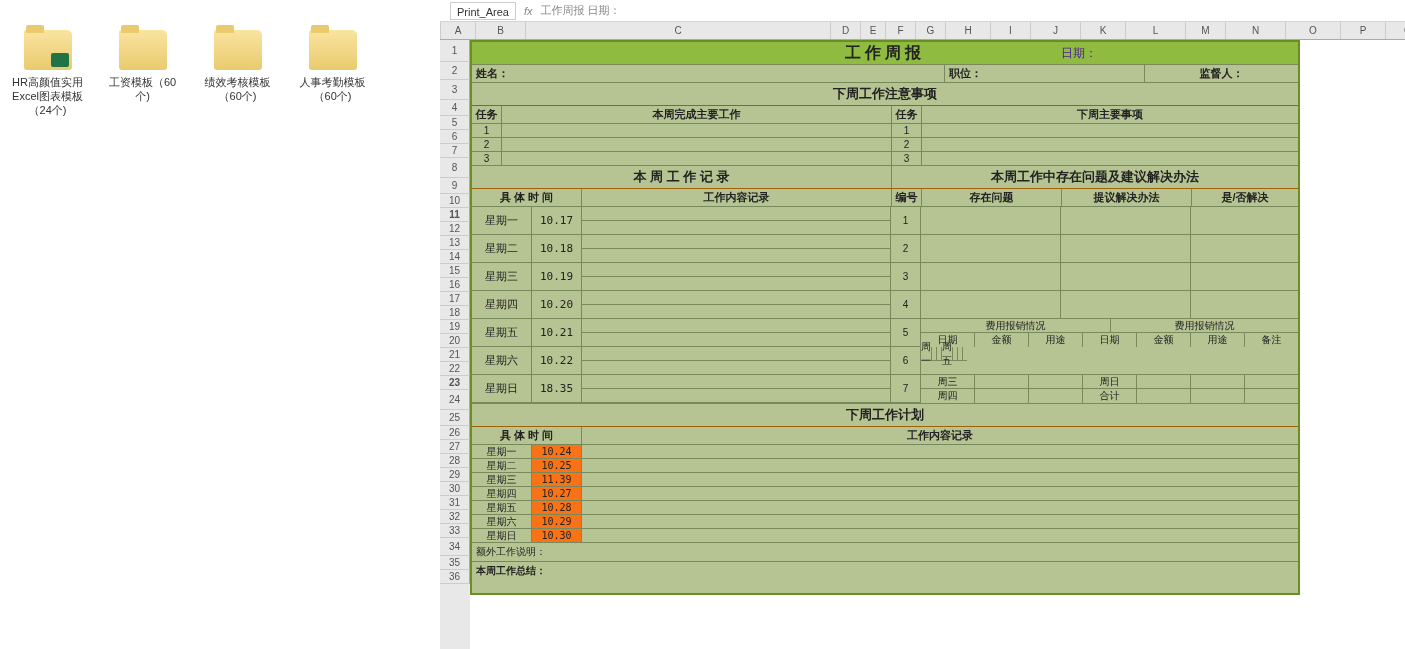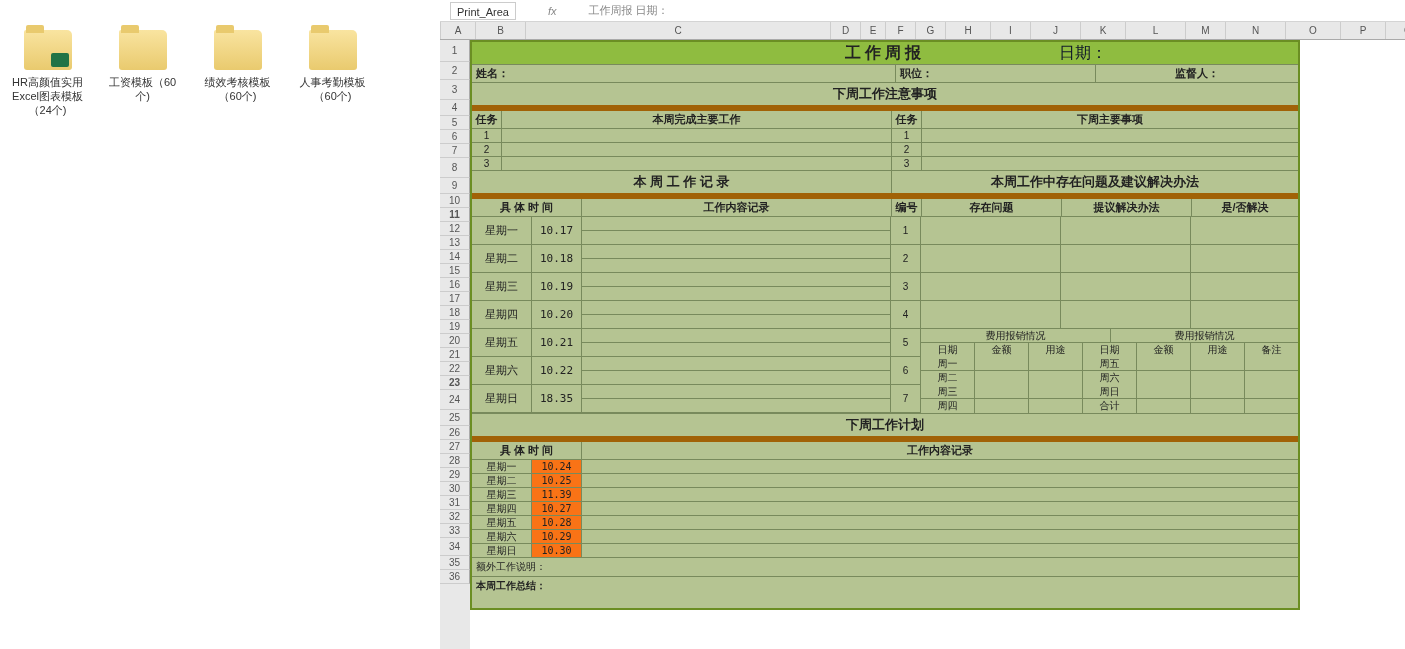--- a/index.html
+++ b/index.html
@@ -5,38 +5,38 @@
 *{box-sizing:border-box;margin:0;padding:0;font-family:"Microsoft YaHei",Arial,sans-serif}
 body{background:#fff;width:1405px;height:649px;overflow:hidden;position:relative}
 .left-pane{position:absolute;left:0;top:0;width:440px;height:649px;background:#fff;padding:10px}
 .folder-grid{display:flex;gap:20px;padding-top:20px}
 .folder-item{display:flex;flex-direction:column;align-items:center;width:75px;text-align:center;cursor:pointer}
 .folder-icon{width:48px;height:40px;background:linear-gradient(#f9e4a0,#e9ca6e);border-radius:2px 5px 3px 3px;position:relative;margin-bottom:5px}
 .folder-icon::before{content:"";position:absolute;top:-5px;left:2px;width:18px;height:8px;background:#e9ca6e;border-radius:2px 2px 0 0}
 .excel-badge{position:absolute;bottom:3px;right:3px;width:18px;height:14px;background:#217346;border-radius:2px}
 .folder-label{font-size:11px;color:#333;line-height:14px}
 .right-pane{position:absolute;left:440px;top:0;width:965px;height:649px;background:#fff}
-.formula-bar{height:22px;border-bottom:1px solid #d4d4d4;display:flex;align-items:center;font-size:11px;color:#888;padding-left:10px;gap:32px}
+.formula-bar{height:22px;border-bottom:1px solid #d4d4d4;display:flex;align-items:center;font-size:11px;color:#888;padding-left:10px;gap:8px}
 .name-box{border:1px solid #ccc;padding:0 6px;height:18px;line-height:18px;color:#333;background:#fff}
 .col-headers{display:flex;height:18px;background:#e8e8e8;border-bottom:1px solid #aaa;font-size:10px;color:#555}
 .corner{width:30px;border-right:1px solid #ccc;background:#e8e8e8}
 .col-h{border-right:1px solid #ccc;text-align:center;line-height:18px}
 .sheet-area{display:flex;height:calc(100% - 40px);overflow:auto}
 .row-headers{width:30px;background:#e8e8e8;flex-shrink:0}
 .row-h{border-bottom:1px solid #ccc;border-right:1px solid #aaa;text-align:center;font-size:10px;color:#555;line-height:1}
 .grid{position:relative;flex:1}
 .report{position:absolute;left:0;top:0;width:830px;border:2px solid #6b8e23;font-size:11px;color:#222;background:#b5c492}
 .title-row{background:#8fbc40;height:22px;display:flex;align-items:center;justify-content:center;position:relative}
 .title-main{font-size:16px;font-weight:bold;color:#222;letter-spacing:4px}
-.title-date{position:absolute;right:191px;font-size:16px;color:#0f172a}
+.title-date{position:absolute;right:201px;font-size:12px;color:#4c1d95}
 .info-row{display:flex;background:#b5c492;height:18px;border-top:1px solid #788a5c}
 .info-cell{border-right:1px solid #788a5c;padding:0 4px;display:flex;align-items:center;font-size:11px;font-weight:bold}
 .hdr-row{display:flex;border-top:1px solid #788a5c}
 .hdr-cell{background:#b5c492;text-align:center;font-weight:bold;font-size:13px;padding:2px 0;border-right:1px solid #788a5c}
-.sub-row{display:flex;border-top:6px solid #a16207}
+.sub-row{display:flex;border-top:1px solid #a16207}
 .sub-cell{background:#b5c492;text-align:center;font-size:11px;font-weight:bold;padding:1px 0;border-right:1px solid #788a5c}
 .data-row{display:flex;border-top:1px solid #788a5c;height:14px}
 .data-cell{background:#b5c492;text-align:center;font-size:10px;border-right:1px solid #788a5c;display:flex;align-items:center;justify-content:center}
 .rec-left{width:420px;display:flex;flex-direction:column}
 .rec-right{width:410px;display:flex;flex-direction:column;border-left:1px solid #788a5c}
 .day-block{display:flex;height:28px;border-bottom:1px solid #788a5c}
 .day-name{width:60px;border-right:1px solid #788a5c;background:#b5c492;display:flex;align-items:center;justify-content:center;font-size:11px}
 .day-date{width:50px;border-right:1px solid #788a5c;background:#b5c492;display:flex;align-items:center;justify-content:center;font-size:11px;font-family:monospace}
 .day-content{flex:1;display:flex;flex-direction:column}
 .day-half{flex:1;border-bottom:1px solid #788a5c;background:#b5c492}
@@ -145,21 +145,21 @@
         <div class="row-h" style="height: 14px; line-height: 14px;">35</div>
         <div class="row-h" style="height: 14px; line-height: 14px;">36</div>
       </div>
     <div class="grid">
       <div class="report">
         <div class="title-row">
           <span class="title-main">工作周报</span>
           <span class="title-date">日期：</span>
         </div>
         <div class="info-row">
-          <div class="info-cell" style="width:424px">姓名：</div>
+          <div class="info-cell" style="width:473px">姓名：</div>
           <div class="info-cell" style="width:200px">职位：</div>
           <div class="info-cell" style="flex:1;justify-content:center;border-right:none">监督人：</div>
         </div>
         <div class="hdr-row">
           <div class="hdr-cell" style="flex:1;border-right:none">下周工作注意事项</div>
         </div>
         <div class="sub-row">
           <div class="sub-cell" style="width:30px">任务</div>
           <div class="sub-cell" style="width:390px">本周完成主要工作</div>
           <div class="sub-cell" style="width:30px">任务</div>
@@ -294,35 +294,26 @@
                     <div class="exp-cell" style="flex:1">用途</div>
                     <div class="exp-cell" style="flex:1">日期</div>
                     <div class="exp-cell" style="flex:1">金额</div>
                     <div class="exp-cell" style="flex:1">用途</div>
                     <div class="exp-cell" style="flex:1;border-right:none">备注</div>
                   </div>
                 </div>
               </div>
               <div class="issue-row" style="height: 28px;">
                 <div class="issue-no">6</div>
-                <div style="flex:1;display:flex;flex-direction:column">
+                <div style="flex:1;display:flex;flex-direction:row">
                   <div class="exp-hdr" style="">
                     <div class="exp-cell" style="flex:1">周一</div>
                     <div class="exp-cell" style="flex:1"></div>
                     <div class="exp-cell" style="flex:1"></div>
                     <div class="exp-cell" style="flex:1">周五</div>
-                    <div class="exp-cell" style="flex:1"></div>
-                    <div class="exp-cell" style="flex:1"></div>
-                    <div class="exp-cell" style="flex:1;border-right:none"></div>
-                  </div>
-                  <div class="exp-hdr" style="border-bottom:none">
-                    <div class="exp-cell" style="flex:1">周二</div>
-                    <div class="exp-cell" style="flex:1"></div>
-                    <div class="exp-cell" style="flex:1"></div>
-                    <div class="exp-cell" style="flex:1">周六</div>
                     <div class="exp-cell" style="flex:1"></div>
                     <div class="exp-cell" style="flex:1"></div>
                     <div class="exp-cell" style="flex:1;border-right:none"></div>
                   </div>
                 </div>
               </div>
               <div class="issue-row" style="height: 28px;">
                 <div class="issue-no">7</div>
                 <div style="flex:1;display:flex;flex-direction:column">
                   <div class="exp-hdr" style="">

